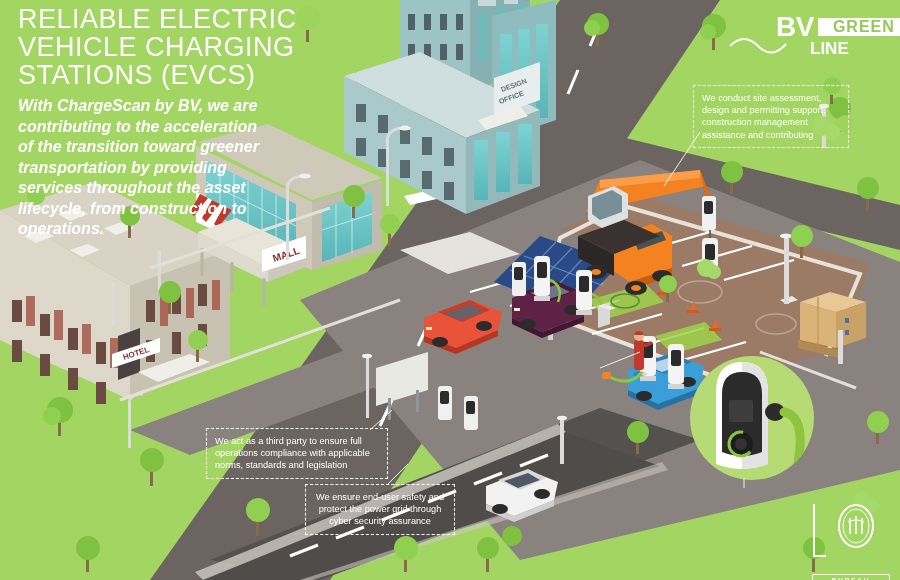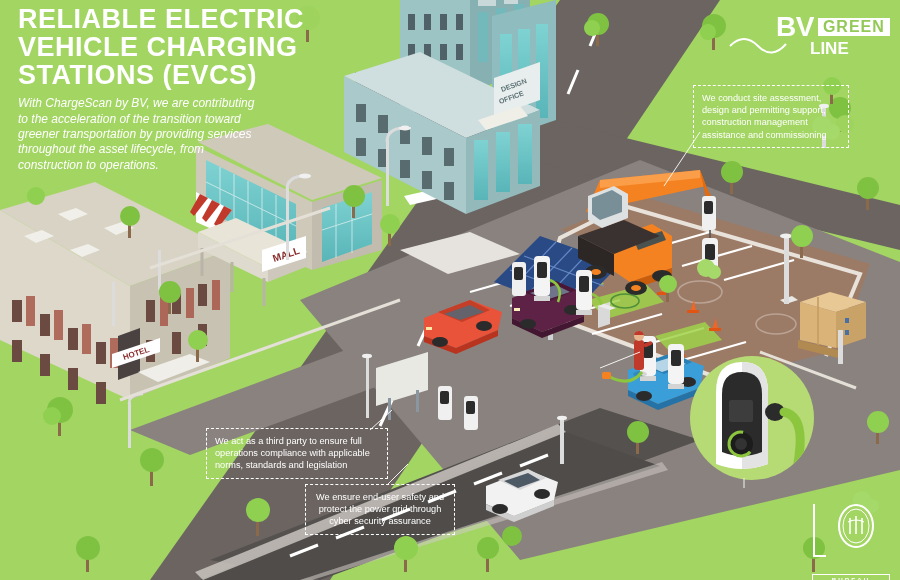--- a/index.html
+++ b/index.html
@@ -5,30 +5,30 @@
   html,body{margin:0;padding:0;}
   body{width:900px;height:580px;overflow:hidden;background:#a2d562;
        font-family:"Liberation Sans",sans-serif;}
   #stage{position:relative;width:900px;height:580px;overflow:hidden;background:#a2d562;}
   .abs{position:absolute;}
   svg{display:block;}
 
   
   #title-block{left:18px;top:6px;width:330px;z-index:40;}
   #title-block h1{margin:0;color:#ffffff;font-size:27px;line-height:1.03;
-      font-weight:bold;letter-spacing:.5px;text-transform:uppercase;}
-  #title-block p{margin:7px 0 0 0;color:#ffffff;font-size:12px;line-height:1.28;
-      font-style:italic;font-weight:normal;width:245px;}
+      font-weight:normal;letter-spacing:.5px;text-transform:uppercase;}
+  #title-block p{margin:7px 0 0 0;color:#ffffff;font-size:16px;line-height:1.28;
+      font-style:italic;font-weight:bold;width:245px;}
 
   
   #bv-logo{right:14px;top:14px;z-index:40;width:110px;height:48px;}
   .bv-row{display:flex;align-items:center;gap:4px;}
   .bv-word{color:#fff;font-weight:bold;font-size:28px;letter-spacing:-.5px;line-height:.95;}
   .bv-chip{background:#fff;color:#93c957;font-weight:bold;font-size:16px;
-     letter-spacing:1px;padding:1px 5px 0 5px;line-height:1.05;text-align:right;}
+     letter-spacing:1px;padding:1px 5px 0 15px;line-height:1.05;text-align:right;}
   .bv-line{color:#fff;font-weight:bold;font-size:17px;letter-spacing:0px;
      line-height:.95;margin-left:34px;}
 
   
   .callout{position:absolute;border:1px dashed #ffffff;padding:6px 8px;
       color:#ffffff;font-size:9.2px;line-height:1.33;z-index:38;
       background:transparent;}
 
   
   #bv-seal{right:10px;bottom:8px;width:78px;height:72px;z-index:40;}
@@ -676,21 +676,21 @@
       <path d="M2,14 q14,-14 28,0 q14,14 28,-2" stroke="#ffffff" stroke-width="2" fill="none"></path>
     </svg>
     <div class="bv-row">
       <span class="bv-word">BV</span>
       <span class="bv-chip">GREEN</span>
     </div>
     <div class="bv-line">LINE</div>
   </div>
 
   <div class="callout" style="left:693px;top:85px;width:138px;">
-    <span>We conduct site assessment, design and permitting support, construction management assistance and commissioning</span>
+    <span>We conduct site assessment, design and permitting support, construction management assistance and contributing</span>
   </div>
 
 
   <div class="callout" style="left:206px;top:428px;width:164px;">
     <span>We act as a third party to ensure full operations compliance with applicable norms, standards and legislation</span>
   </div>
 
   <div class="callout" style="left:305px;top:484px;width:132px;text-align:center;">
     <span>We ensure end-user safety and protect the power grid through cyber security assurance</span>
   </div>

